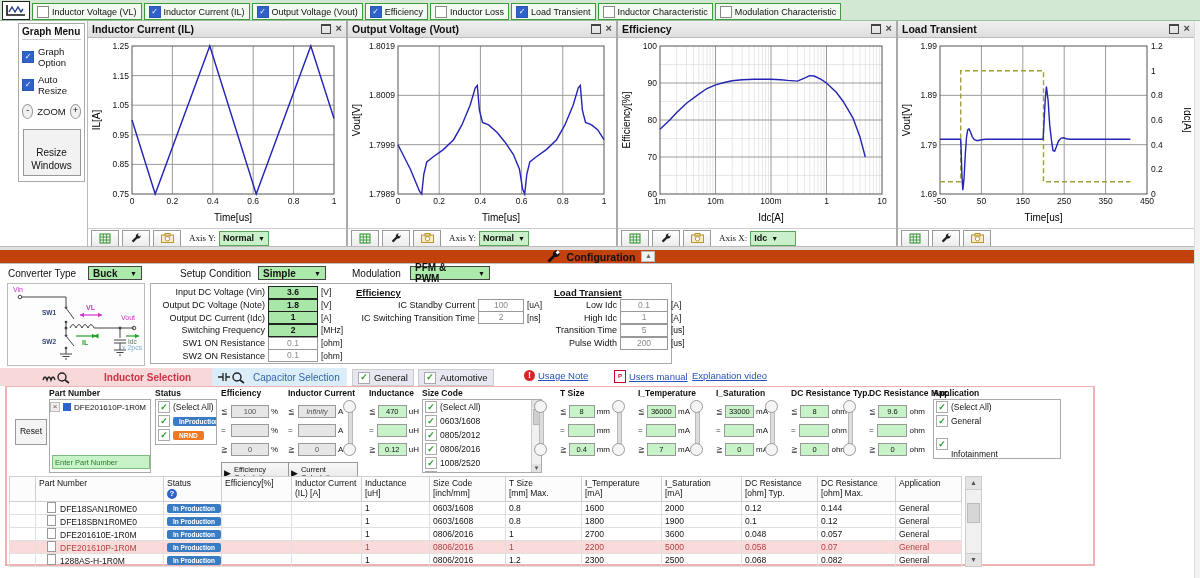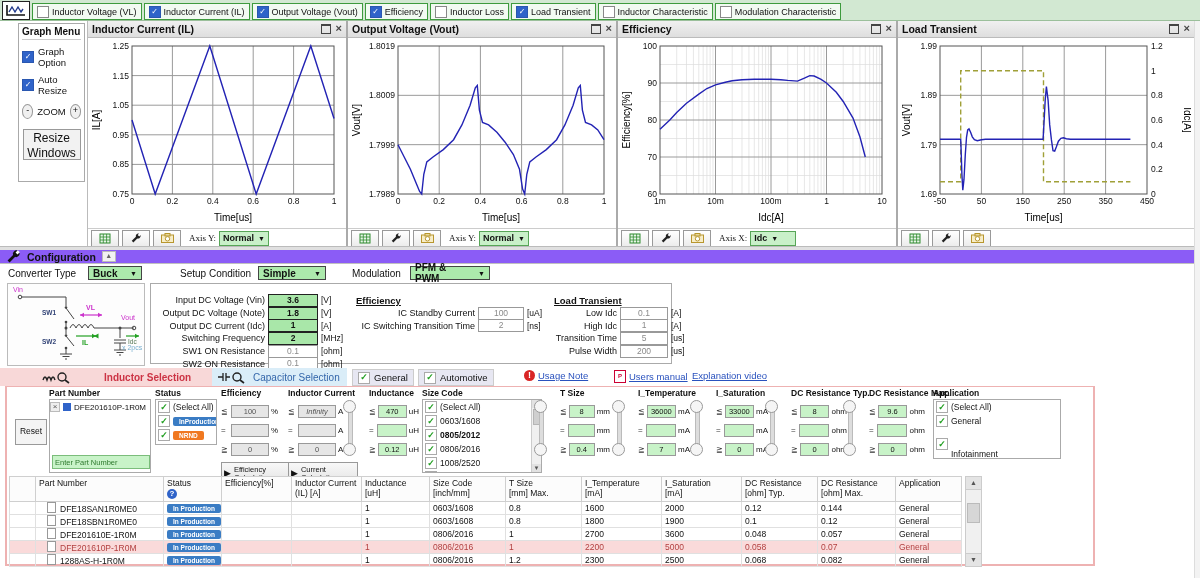--- a/index.html
+++ b/index.html
@@ -20,49 +20,49 @@
   
   .graphband{position:absolute;left:0;top:21px;width:1195px;height:227px;display:flex;background:#fff;}
   .sidebar{width:88px;box-sizing:border-box;border-right:1px solid #bbb;font-size:9.5px;padding:2px;}
   .sidebox{border:1px solid #aaa;height:159px;box-sizing:border-box;padding:2px 3px;margin-left:16px;}
   .sidetitle{font-weight:bold;font-size:10px;border-bottom:1px solid #ccc;padding-bottom:2px;margin-bottom:4px;}
   .siderow{display:flex;align-items:center;gap:4px;margin:6px 0;}
   .zoomrow{display:flex;align-items:center;gap:4px;margin:8px 0;justify-content:center;}
   .zbtn{width:13px;height:13px;border-radius:50%;border:1px solid #999;background:#f0f0f0;font-size:9px;line-height:11px;
         text-align:center;cursor:default;}
   .resizebtn{display:block;margin:10px auto 0;width:56px;height:28px;background:#f2f2f2;border:1px solid #999;
-             font-size:12px;text-align:center;line-height:1.25;padding-top:1px;cursor:default;}
+             font-size:10px;text-align:center;line-height:1.25;padding-top:17px;cursor:default;}
   .panel{box-sizing:border-box;border-right:2px solid #aaa;display:flex;flex-direction:column;background:#fff;}
   .ptitle{height:16px;background:linear-gradient(#f0f0f0,#dedede);border-bottom:1px solid #bbb;display:flex;
           align-items:center;padding:0 4px;font-size:10.5px;font-weight:bold;}
   .ptitle .sp{flex:1;}
   .wmax{width:8px;height:7px;border:1px solid #444;border-top-width:2px;margin-right:5px;cursor:default;}
   .wclose{font-size:11px;color:#444;line-height:1;cursor:default;}
   .pchart{flex:1;position:relative;}
   .ptools{height:20px;border-top:1px solid #ccc;display:flex;align-items:center;gap:3px;padding:0 3px;}
   .tbtn{width:26px;height:15px;border:1px solid #999;background:linear-gradient(#fff,#ececec);display:flex;
         align-items:center;justify-content:center;cursor:default;}
   .axlbl{font-size:9px;margin-left:5px;font-family:Liberation Serif, serif;}
   .axdd{height:13px;background:#c9f0c9;border:1px solid #57a557;font-size:9px;font-weight:bold;display:flex;
         align-items:center;gap:4px;padding:0 3px;cursor:default;}
   .axdd .arr{font-size:7px;}
   .splitter{position:absolute;left:0;top:246px;width:1195px;height:3px;background:#e0e0e0;border-top:1px solid #bbb;border-bottom:1px solid #bbb;}
   
-  .confhdr{position:absolute;left:0;top:250px;width:1195px;height:14px;background:#8b5cf6;border-bottom:1px solid #c0c0c0;
-           display:flex;align-items:center;gap:6px;padding-left:6px;box-sizing:border-box;}
+  .confhdr{position:absolute;left:0;top:250px;width:1195px;height:14px;background:#c2410c;border-bottom:1px solid #c0c0c0;
+           display:flex;align-items:center;gap:6px;padding-left:6px;box-sizing:border-box;justify-content:center;}
   .confhdr .t{font-weight:bold;font-size:10.5px;}
   .collapse{font-size:7px;color:#666;border:1px solid #bbb;background:#f2f2f2;width:12px;height:9px;line-height:8px;text-align:center;cursor:default;}
   .confrow{position:absolute;left:0;top:266px;width:1195px;height:16px;font-size:10px;}
   .confrow .lab{position:absolute;top:2px;}
   .dd{position:absolute;top:0;height:14px;background:#aceaac;border:1px solid #444;font-size:10px;font-weight:bold;
       display:flex;align-items:center;justify-content:space-between;padding:0 4px;box-sizing:border-box;cursor:default;}
   .dd .arr{font-size:7px;margin-left:5px;}
   .circbox{position:absolute;left:7px;top:283px;width:136px;height:81px;border:1px solid #bbb;background:#fdfdfd;}
   .parambox{position:absolute;left:150px;top:283px;width:522px;height:81px;border:1px solid #aaa;box-sizing:border-box;
-            display:flex;padding:10px 3px;gap:6px;}
+            display:flex;padding:2px 3px;gap:6px;}
   .pgrid{display:grid;grid-auto-rows:12.7px;align-items:center;font-size:9px;}
   .pgl{text-align:right;padding-right:3px;white-space:nowrap;}
   .pgf{height:11px;border:1px solid #999;background:#fff;color:#8a8a8a;text-align:center;font-size:8.5px;line-height:11px;cursor:text;}
   .pgf.green{background:#a9e7a9;border:1.6px solid #222;color:#111;font-weight:bold;}
   .pgu{padding-left:3px;font-size:8.5px;white-space:nowrap;}
   .grphdr{font-size:9.5px;font-weight:bold;text-decoration:underline;grid-column:1 / span 3;}
   
   .tabrow{position:absolute;left:0;top:368px;width:1195px;height:18px;font-size:10px;}
   .indtab{position:absolute;left:0;top:0;width:212px;height:18px;background:#f8d8d8;display:flex;align-items:center;gap:5px;padding-left:42px;box-sizing:border-box;cursor:default;}
   .indtab .t{color:#cc3344;font-weight:bold;padding-left:27px;}
@@ -750,21 +750,21 @@
       <div class="lstrow">
             <span class="gcheck">✓</span>
             <span style="overflow: hidden;">(Select All)</span>
           </div>
           <div class="lstrow">
             <span class="gcheck">✓</span>
             <span style="overflow: hidden;">0603/1608</span>
           </div>
           <div class="lstrow">
             <span class="gcheck">✓</span>
-            <span style="overflow: hidden; font-weight: bold;">0805/2012</span>
+            <span style="overflow: hidden;">0805/2012</span>
           </div>
           <div class="lstrow">
             <span class="gcheck">✓</span>
             <span style="overflow: hidden;">0806/2016</span>
           </div>
           <div class="lstrow">
             <span class="gcheck">✓</span>
             <span style="overflow: hidden;">1008/2520</span>
           </div>
           <div class="lstrow">

